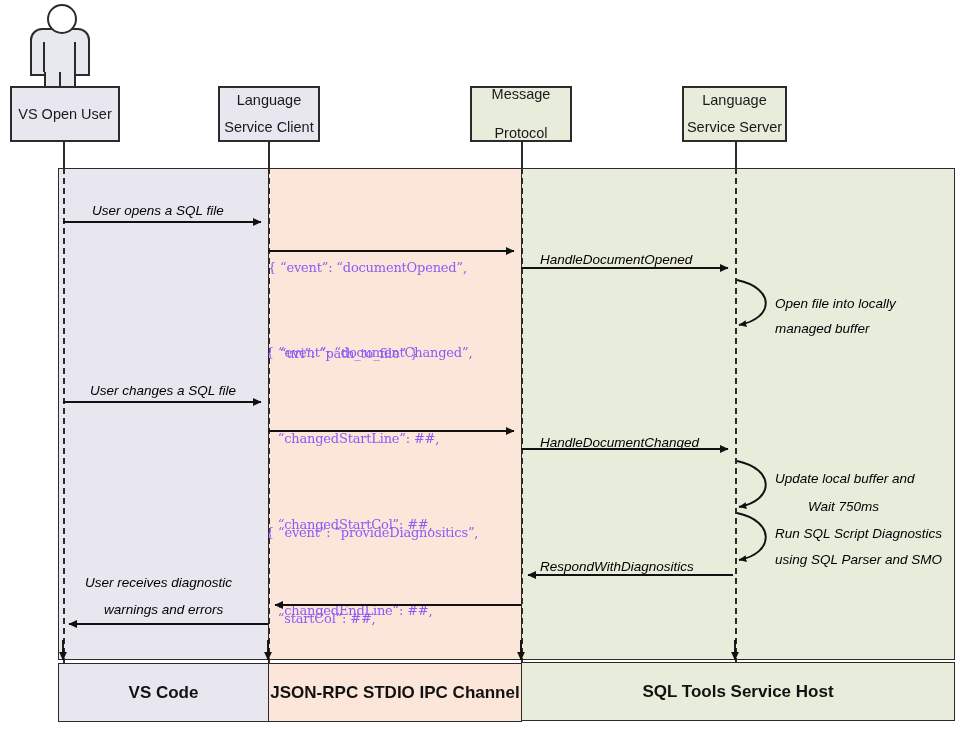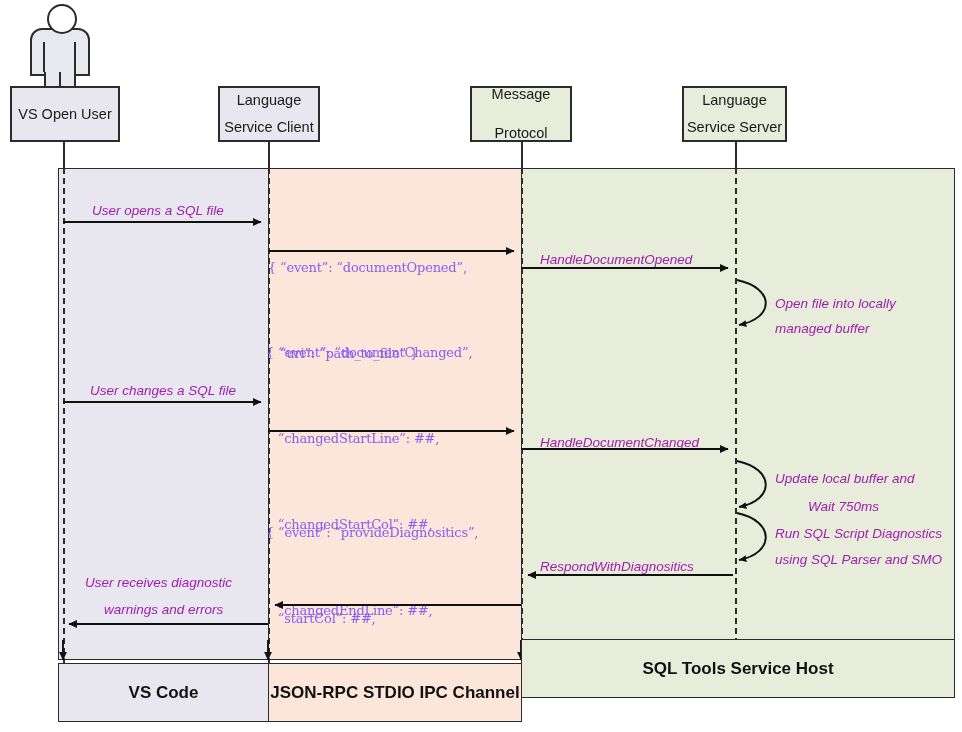--- a/index.html
+++ b/index.html
@@ -116,21 +116,21 @@
     position: absolute;
     width: 0;
     border-left: 2.5px solid #2b2b2b;
   }
 
   
   .ital {
     position: absolute;
     font-style: italic;
     font-size: 13.5px;
-    color: #a21caf;
+    color: #000000;
     white-space: nowrap;
   }
 
   .jsonblk {
     position: absolute;
     font-family: "DejaVu Serif", "Liberation Serif", serif;
     font-size: 13px;
     color: #8b5cf6;
     white-space: pre;
     line-height: 28.6px;
@@ -277,17 +277,17 @@
     <line x1="521" y1="640" x2="521" y2="660" stroke="#111" stroke-width="1.9" marker-end="url(#ah)"></line>
     <line x1="735" y1="640" x2="735" y2="660" stroke="#111" stroke-width="1.9" marker-end="url(#ah)"></line>
   </svg>
 
   <div class="fbox lav" style="left:58px;  top:663px; width:211px; height:59px;">
     <span>VS Code</span>
   </div>
   <div class="fbox peach" style="left:268px; top:663px; width:254px; height:59px;">
     <span>JSON-RPC STDIO IPC Channel</span>
   </div>
-  <div class="fbox grn" style="left:521px; top:639px; width:434px; height:59px;">
+  <div class="fbox grn" style="left:521px; top:662px; width:434px; height:59px;">
     <span>SQL Tools Service Host</span>
   </div>
 
 </div>
 
 </body></html>

